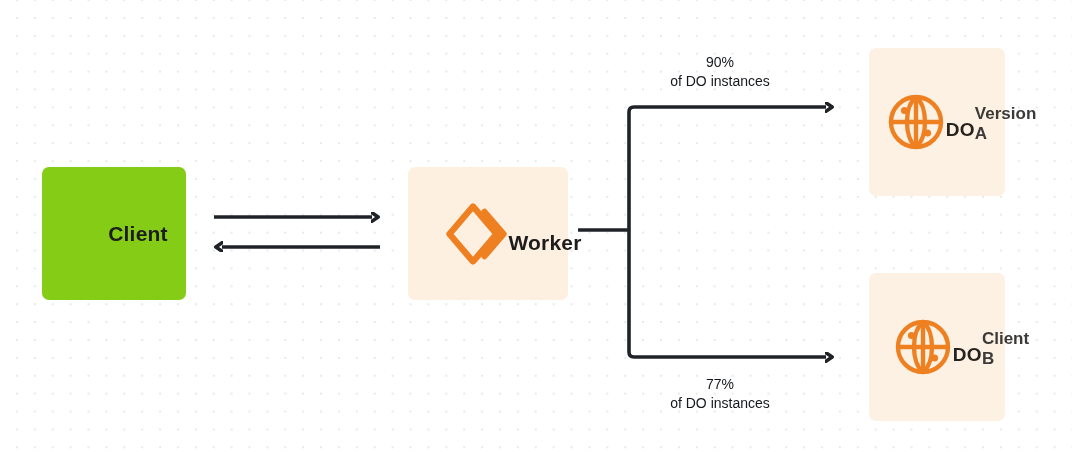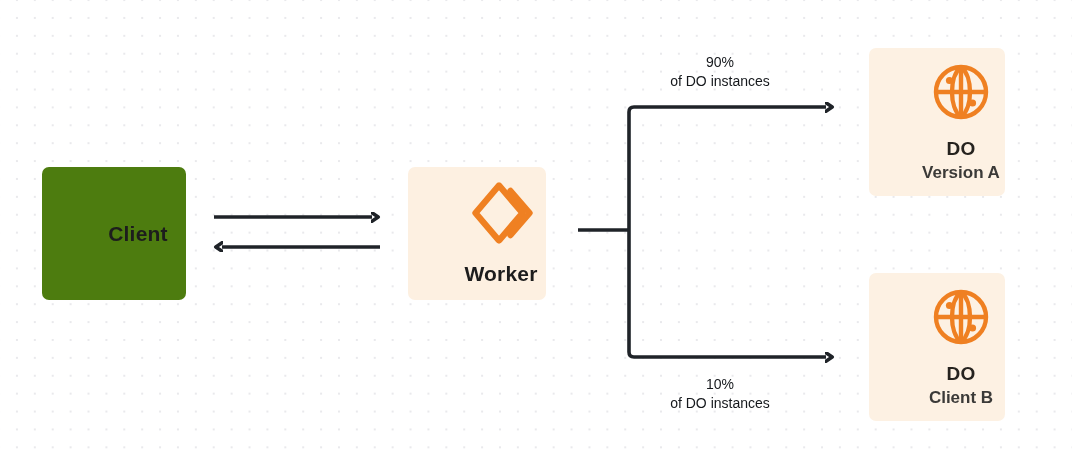--- a/index.html
+++ b/index.html
@@ -18,43 +18,43 @@
   }
   #canvas {
     position: relative;
     width: 1072px;
     height: 452px;
   }
   .node {
     position: absolute;
     box-sizing: border-box;
     display: flex;
-    flex-direction: column;
+    flex-direction: row;
     align-items: center;
     justify-content: center;
     border-radius: 7px;
     padding-left: 48px;
   }
   #client-node {
     left: 42px;
     top: 167px;
     width: 144px;
     height: 133px;
-    background: #4d7c0f;
+    background: #84cc16;
   }
   #client-label {
     font-size: 21px;
     font-weight: bold;
     color: #1d1d1d;
     letter-spacing: 0.2px;
   }
   #worker-node {
     left: 408px;
     top: 167px;
-    width: 138px;
+    width: 160px;
     height: 133px;
     background: #fdf0e1;
   }
   #worker-label {
     font-size: 21px;
     font-weight: bold;
     color: #1d1d1d;
     margin-top: 18px;
     letter-spacing: 0.2px;
   }
@@ -172,17 +172,17 @@
     <span class="do-title">DO</span>
     <span class="do-sub">Client B</span>
   </div>
 
   <div class="edge-label" id="label-top">
     <div>90%</div>
     <div>of DO instances</div>
   </div>
 
   <div class="edge-label" id="label-bottom">
-    <div>10%</div>
+    <div>77%</div>
     <div>of DO instances</div>
   </div>
 
 </div>
 
 </body></html>

